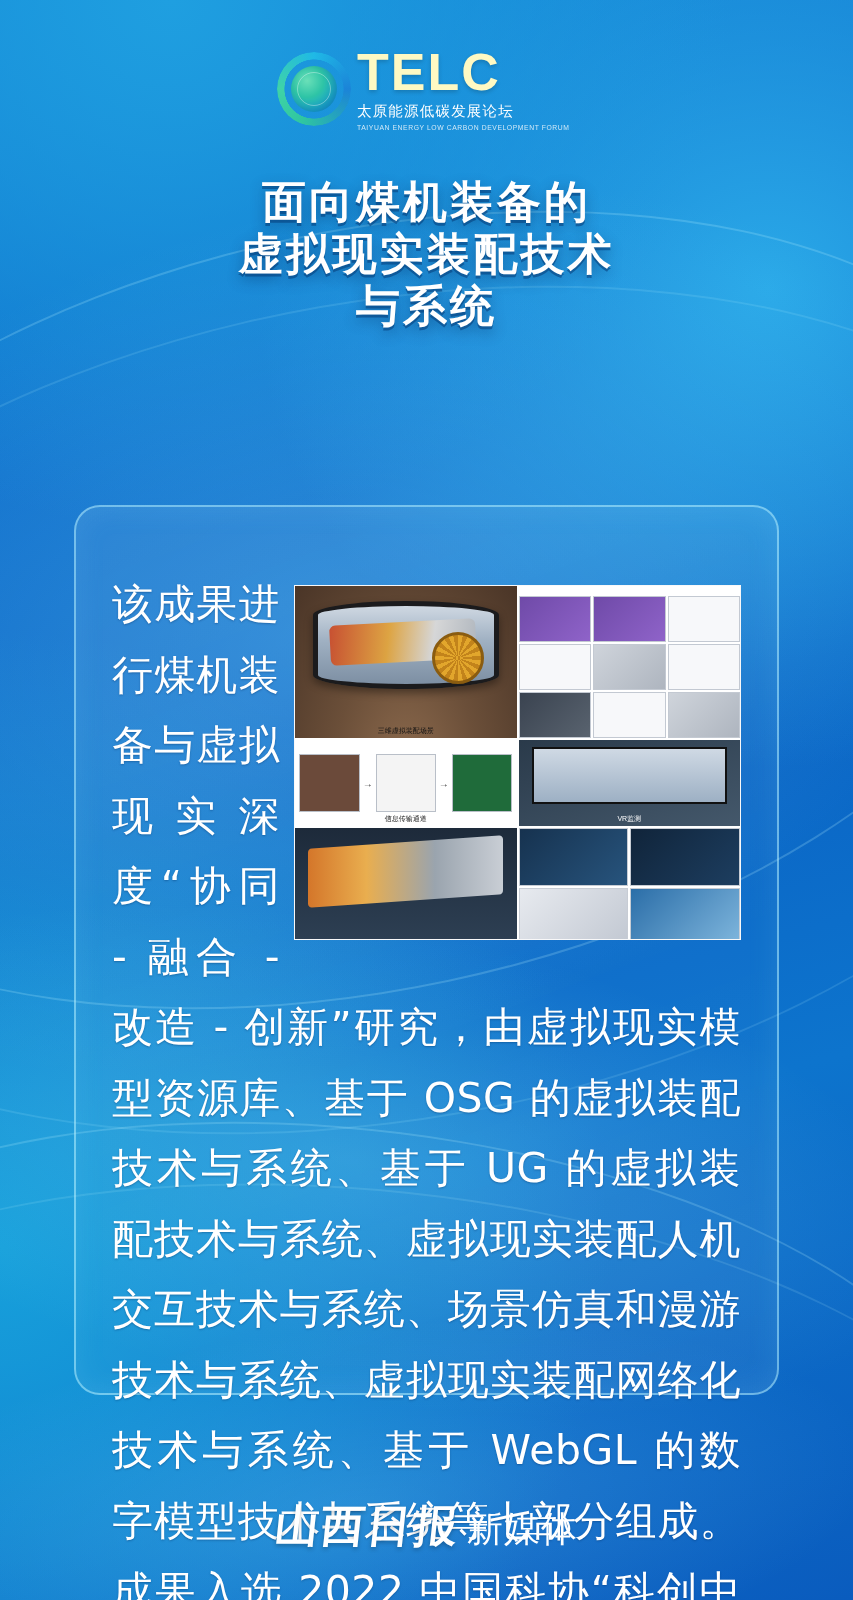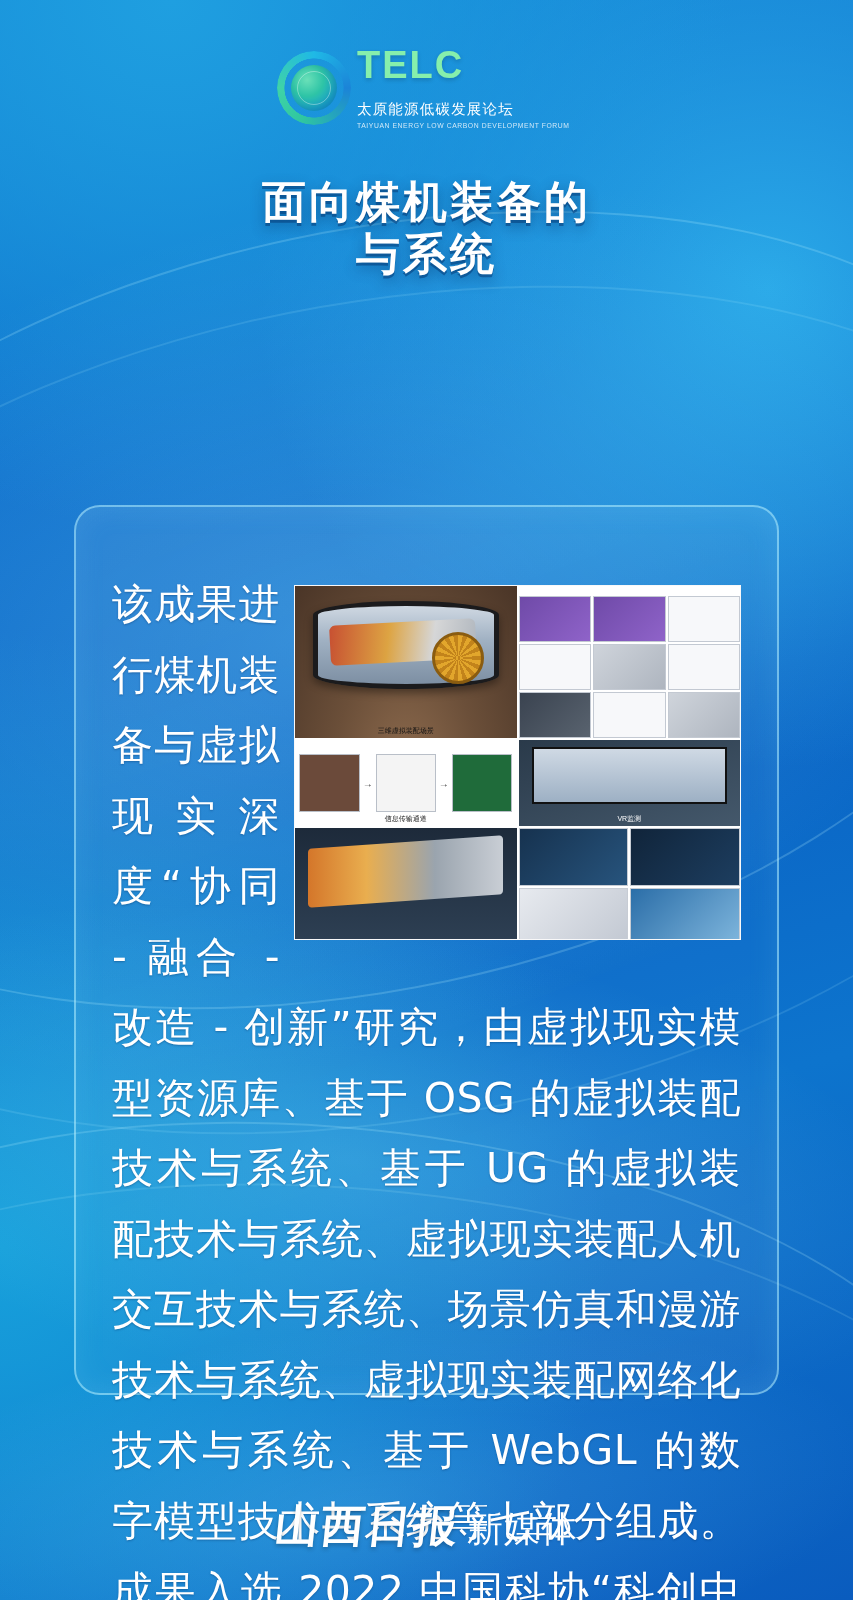--- a/index.html
+++ b/index.html
@@ -89,32 +89,32 @@
   }
   .logo-mark .globe:after {
     content: "";
     position: absolute;
     inset: 6px;
     border-radius: 50%;
     border: 1px solid rgba(255,255,255,0.35);
   }
   .logo-text { display: flex; flex-direction: column; align-items: flex-start; }
   .logo-telc {
-    color: #86efac;
-    font-size: 38px;
+    color: #fef9c3;
+    font-size: 52px;
     font-weight: bold;
     letter-spacing: 2px;
     line-height: 1;
     text-shadow: 0 2px 4px rgba(0,0,0,0.18);
   }
   .logo-cn {
     color: #ffffff;
     font-size: 14.5px;
     letter-spacing: 1.2px;
-    margin-top: 16px;
+    margin-top: 4px;
   }
   .logo-en {
     color: rgba(255,255,255,0.8);
     font-size: 7px;
     letter-spacing: 0.6px;
     margin-top: 3px;
     transform: scaleX(0.97);
     transform-origin: left center;
   }
 
@@ -338,20 +338,21 @@
   </div>
   <div class="logo-text">
     <div class="logo-telc">TELC</div>
     <div class="logo-cn">太原能源低碳发展论坛</div>
     <div class="logo-en">TAIYUAN ENERGY LOW CARBON DEVELOPMENT FORUM</div>
   </div>
 </div>
 
 <h1 class="title">
   <span class="line">面向煤机装备的</span>
+  <span class="line">虚拟现实装配技术</span>
   <span class="line">与系统</span>
 </h1>
 
 <section class="card">
   <div class="card-body">
 
     <figure class="figure">
       <div class="fig-grid">
 
         <div class="fg cave">

